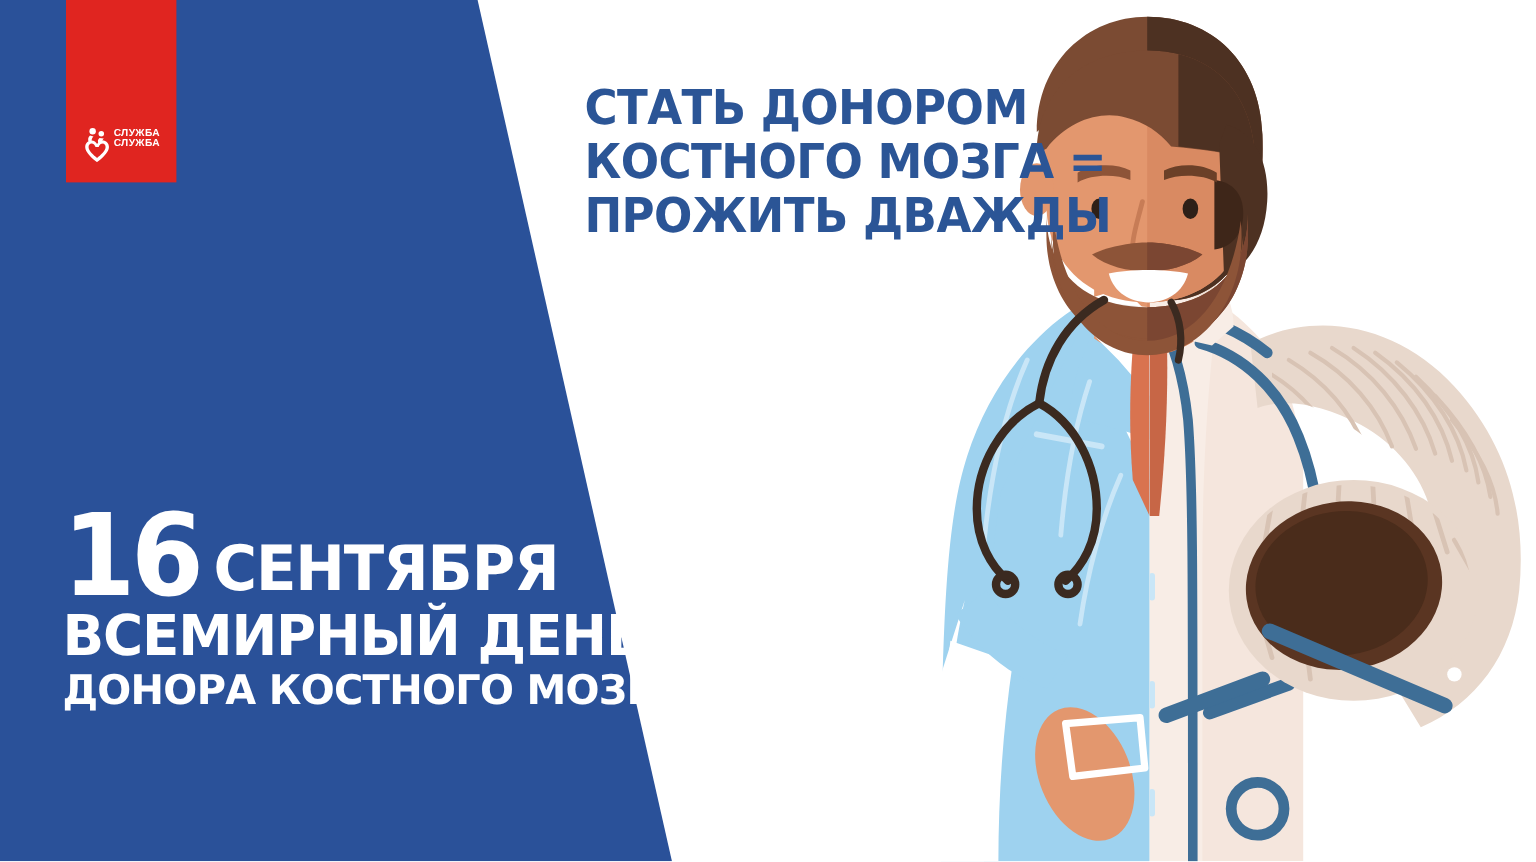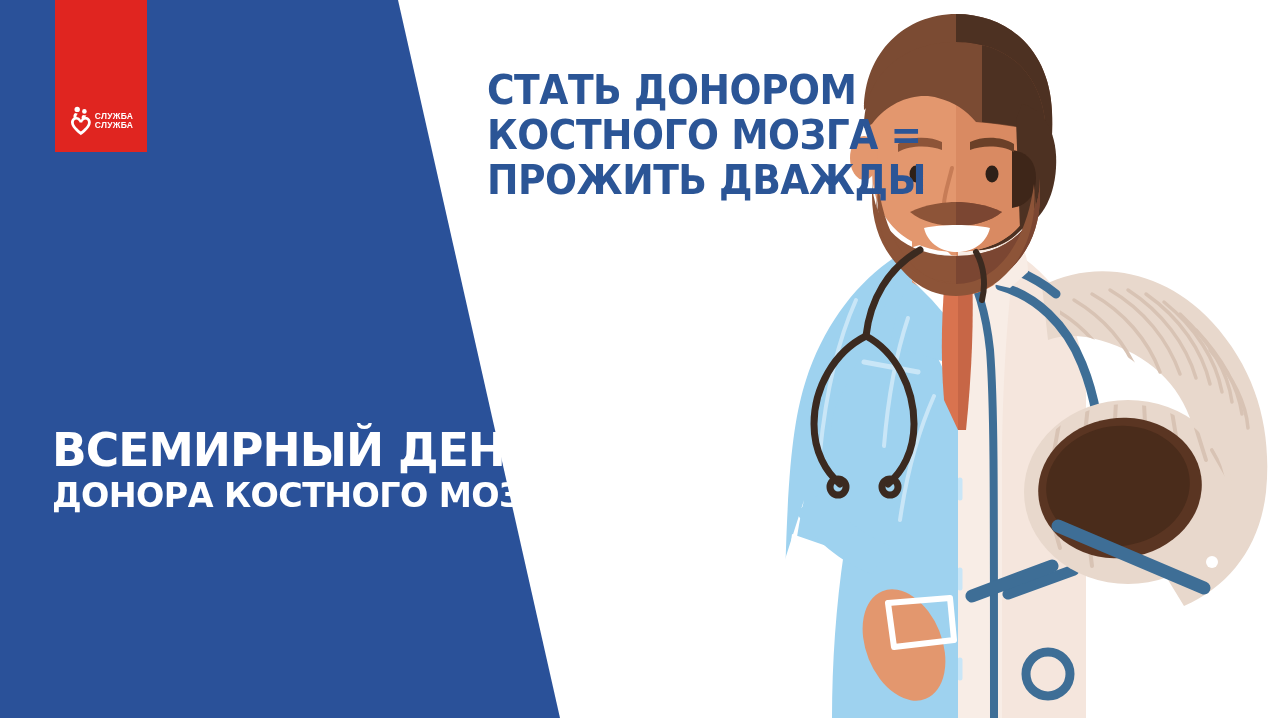--- a/index.html
+++ b/index.html
@@ -34,21 +34,21 @@
     background:#E02520;
     z-index:3;
     display:flex;
     align-items:flex-end;
     justify-content:center;
     padding-bottom:16px;
     box-sizing:border-box;
   }
   .logo-inner{
     display:flex;
-    align-items:center;
+    align-items:flex-start;
     gap:2px;
   }
   .logo-mark{
     width:24px;height:30px;flex:none;
   }
   .logo-words{
     display:flex;flex-direction:column;justify-content:center;
     line-height:1.02;
   }
   .logo-words span{
@@ -159,20 +159,24 @@
     </div>
   </div>
 
   <div class="headline">
     <span class="l">СТАТЬ ДОНОРОМ</span>
     <span class="l">КОСТНОГО МОЗГА =</span>
     <span class="l">ПРОЖИТЬ ДВАЖДЫ</span>
   </div>
 
   <div class="date-block">
+    <div class="row-1">
+      <span class="big-num">16</span>
+      <span class="month">СЕНТЯБРЯ</span>
+    </div>
     <div class="row-2">ВСЕМИРНЫЙ ДЕНЬ</div>
     <div class="row-3">ДОНОРА КОСТНОГО МОЗГА</div>
   </div>
 
   <div class="illustration">
     <svg viewBox="0 0 520 718" xmlns="http://www.w3.org/2000/svg" aria-hidden="true">
       <defs>
         <clipPath id="leftHalf">
             <rect x="0" y="0" width="198" height="718"></rect>
           </clipPath>

